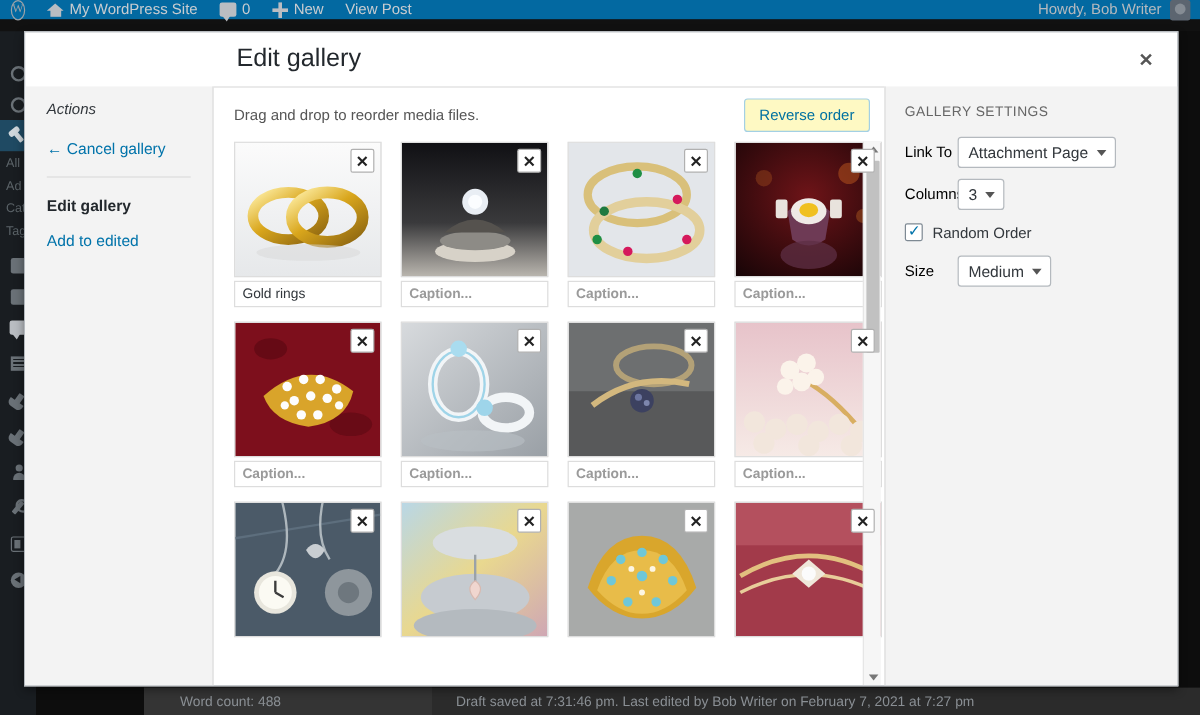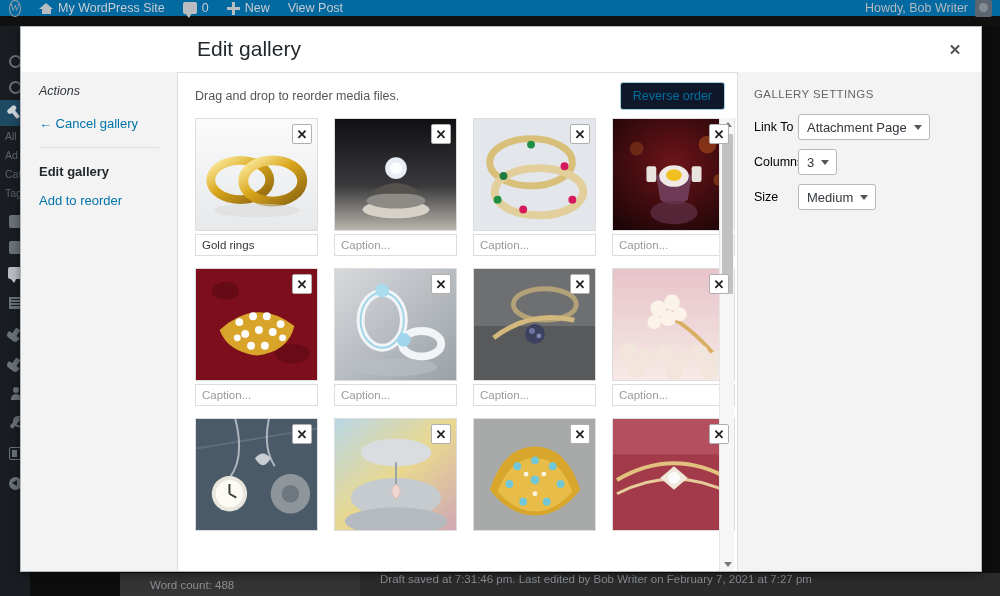--- a/index.html
+++ b/index.html
@@ -58,21 +58,21 @@
   .slider { width: 13px; height: 13px; border: 1.6px solid #6a7177; border-radius: 2px; position: relative; }
   .slider::after { content:""; position:absolute; left:2px; top:2px; width:5px; height:7px; background:#6a7177; }
   .collapse { width: 13px; height: 13px; border-radius: 50%; background: #6a7177; position: relative; }
   .collapse::after { content:""; position:absolute; left:3px; top:3.5px; border-top:3px solid transparent; border-bottom:3px solid transparent; border-right:5px solid #191d21; }
 
   
   .editor-page { position: absolute; left: 30px; top: 26px; width: 970px; height: 570px; background: #0d0d0d; }
   .editor-card { position: absolute; left: 48px; top: 6px; width: 520px; height: 486px; background: #f1f1f1; border: 1px solid #c8c8c8; }
   .editor-side { position: absolute; left: 576px; top: 6px; width: 180px; height: 430px; background: #fdfdfd; border: 1px solid #c8c8c8; }
   .statusbar { position: absolute; left: 120px; top: 573px; width: 880px; height: 23px; background: #2b2b2b;
-               display: flex; align-items: flex-start; color: #8a8f94; font-size: 11.5px; }
+               display: flex; align-items: center; color: #8a8f94; font-size: 11.5px; }
   .sb-left { width: 240px; padding-left: 30px; background: #343434; height: 23px; display: flex; align-items: center; }
   .sb-right { padding-left: 20px; }
 
   
   .modal {
     position: absolute; left: 20px; top: 26px; width: 962px; height: 546px;
     background: #fff; border: 1px solid #b4b9be; box-shadow: 0 3px 8px rgba(0,0,0,.45); z-index: 10;
     display: flex; flex-direction: column;
   }
   .modal-head { height: 45px; position: relative; flex: 0 0 45px; }
@@ -88,38 +88,38 @@
   .actions-title { font-size: 12.5px; color: #32373c; margin-bottom: 18px; font-style: italic; }
   .actions-link { font-size: 13px; color: #0073aa; cursor: pointer; margin-bottom: 16px; }
   .actions-rule { border-top: 1px solid #ddd; margin: 10px 0 16px 0; }
   .actions-strong { font-size: 13px; color: #23282d; font-weight: bold; margin-bottom: 14px; }
 
   
   .main-col { flex: 1; display: flex; flex-direction: column; min-width: 0; border-top: 1px solid #ddd; }
   .main-bar { height: 45px; display: flex; align-items: center; padding: 0 12px 0 17px; }
   .drag-hint { font-size: 12.5px; color: #555; }
   .reverse-btn {
-    margin-left: auto; background: #0f172a; border: 1px solid #a3d0e4; color: #0071a1;
+    margin-left: auto; background: #fef9c3; border: 1px solid #a3d0e4; color: #0071a1;
     font-size: 12.5px; padding: 6px 12px; border-radius: 3px; cursor: pointer;
     font-family: "Liberation Sans", sans-serif;
   }
   .grid-wrap { flex: 1; position: relative; overflow: hidden; padding: 0 0 0 17px; }
   .grid { display: flex; flex-wrap: wrap; gap: 12px 16px; width: 540px; }
   .cell { width: 123px; }
   .thumb { width: 123px; height: 113px; position: relative; border: 1px solid #ddd; overflow: hidden; background: #eee; }
   .del {
     position: absolute; right: 5px; top: 5px; width: 20px; height: 20px; background: #fff;
     border: 1px solid #b0b0b0; border-radius: 2px; display: flex; align-items: center; justify-content: center;
     font-size: 13px; font-weight: bold; color: #222; cursor: pointer; z-index: 2;
   }
   .cap {
     width: 123px; height: 22px; margin-top: 3px; border: 1px solid #ddd; background: #fff;
     font-size: 11.5px; color: #32373c; padding: 0 6px; line-height: 20px; overflow: hidden; white-space: nowrap;
   }
-  .cap.ph { color: #9a9a9a; }
+  .cap.ph { color: #9a9a9a; font-weight: bold; }
 
   
   .settings-col { width: 244px; flex: 0 0 244px; background: #f3f3f3; border-left: 1px solid #ddd; padding: 16px 0 0 16px; }
   .set-title { font-size: 11.5px; color: #666; letter-spacing: .4px; margin-bottom: 14px; }
   .set-row { display: flex; align-items: center; margin-bottom: 9px; }
   .set-label { font-size: 12.5px; color: #000000; width: 44px; }
   .sel {
     border: 1px solid #b4b9be; background: #fff; border-radius: 3px; font-size: 13px; color: #32373c;
     padding: 4px 22px 4px 8px; position: relative; display: inline-block; cursor: pointer; height: 26px; line-height: 17px;
   }
@@ -244,21 +244,21 @@
       <div class="modal-close">✕</div>
     </div>
 
     <div class="modal-body">
 
       <div class="actions-col">
         <div class="actions-title">Actions</div>
         <div class="actions-link">← Cancel gallery</div>
         <div class="actions-rule"></div>
         <div class="actions-strong">Edit gallery</div>
-        <div class="actions-link">Add to reorder</div>
+        <div class="actions-link">Add to edited</div>
       </div>
 
       <div class="main-col">
         <div class="main-bar">
           <div class="drag-hint">Drag and drop to reorder media files.</div>
           <button class="reverse-btn">Reverse order</button>
         </div>
 
         <div class="grid-wrap">
           <div class="grid">
@@ -548,20 +548,24 @@
       <div class="settings-col">
         <div class="set-title">GALLERY SETTINGS</div>
         <div class="set-row">
           <span class="set-label">Link To</span>
           <span class="sel">Attachment Page</span>
         </div>
         <div class="set-row">
           <span class="set-label">Columns</span>
           <span class="sel">3</span>
         </div>
+        <div class="chk-row">
+          <span class="chkbox on"></span>
+          <span class="chk-label">Random Order</span>
+        </div>
         <div class="set-row">
           <span class="set-label">Size</span>
           <span class="sel" style="min-width:78px">Medium</span>
         </div>
       </div>
     </div>
 
   </div>
 
   <div class="statusbar">

